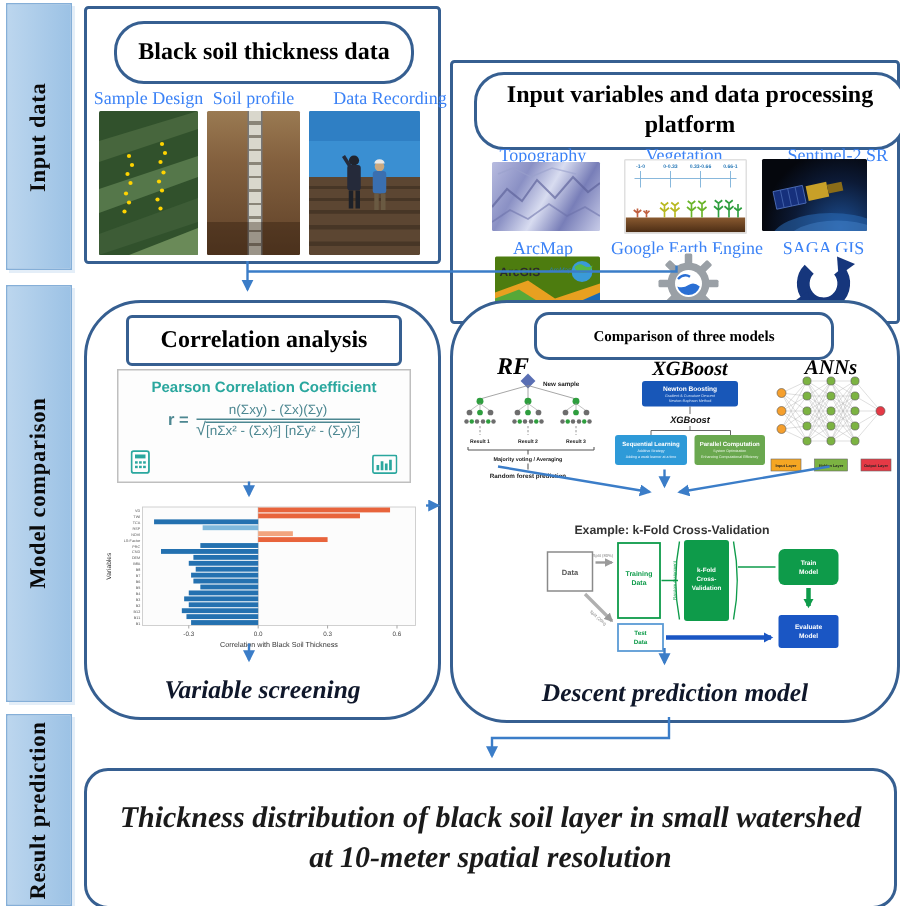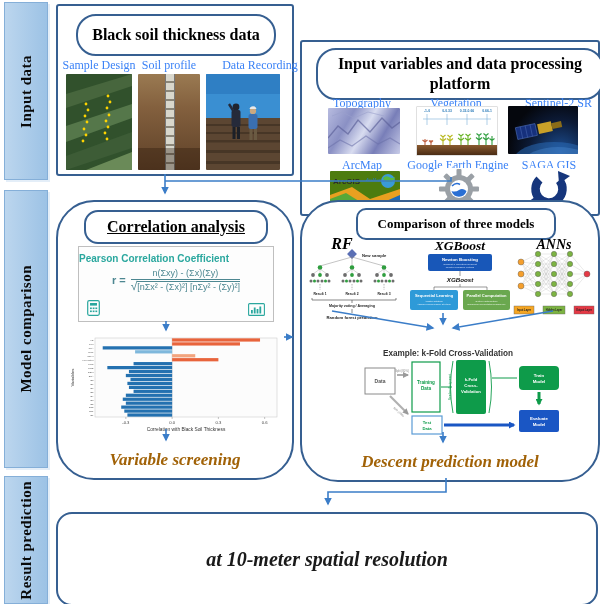--- a/index.html
+++ b/index.html
@@ -15,30 +15,30 @@
   .frame{position:absolute;background:#fff;border:2px solid #365f91;}
   .pill{position:absolute;background:#fff;border:2px solid #365f91;border-radius:20px;
         display:flex;align-items:center;justify-content:center;text-align:center;
         font-family:"Liberation Serif","DejaVu Serif",serif;font-weight:bold;color:#000;}
   .round-container{position:absolute;background:#fff;border:2px solid #365f91;border-radius:38px;}
   .photo-label{position:absolute;font-family:"Liberation Serif","DejaVu Serif",serif;font-size:12px;color:#3b82f6;
                text-align:center;white-space:nowrap;}
   .photo{position:absolute;overflow:hidden;border-radius:1px;}
   
   .pearson-box{position:absolute;background:#fdfdfd;border:1px solid #bfbfbf;}
-  .pearson-head{margin-top:6px;text-align:left;font-size:10px;font-weight:bold;color:#2aa79e;}
+  .pearson-head{margin-top:6px;text-align:center;font-size:10px;font-weight:bold;color:#2aa79e;}
   .formula{display:flex;align-items:center;justify-content:center;margin-top:4px;color:#4d8791;}
   .r-lhs{font-size:11px;font-weight:bold;margin-right:5px;}
   .frac{display:inline-flex;flex-direction:column;align-items:flex-start;}
   .frac .num{font-size:9px;align-self:stretch;text-align:center;border-bottom:1.2px solid #4d8791;padding:0 4px 1px;}
   .frac .den{display:flex;align-items:flex-start;font-size:9px;padding-top:1px;}
   .frac .sqrt{font-size:12px;line-height:10px;margin-right:0px;}
   .frac .den-body{border-top:1px solid #4d8791;}
   .script-caption{position:absolute;width:100%;text-align:center;
-     font-family:"Liberation Serif","DejaVu Serif",serif;font-weight:bold;font-style:italic;font-size:17px;color:#a16207;}
+     font-family:"Liberation Serif","DejaVu Serif",serif;font-weight:bold;font-style:italic;font-size:17px;color:#0f172a;}
   .result-line{width:100%;text-align:center;font-family:"Liberation Serif","DejaVu Serif",serif;
      font-weight:bold;font-style:italic;font-size:20px;color:#1a1a1a;}
   svg{display:block;}
   .noptr{pointer-events:none;}
 </style>
 </head>
 <body>
 
 <div id="page">
 
@@ -239,21 +239,21 @@
     <div class="photo" style="left:226px;top:126px;width:42px;height:42px;background:#fff;">
       <svg width="42" height="42" viewBox="0 0 42 42">
         <circle cx="21" cy="21" r="13.5" fill="none" stroke="#16367c" stroke-width="8.5" stroke-dasharray="62 23" transform="rotate(-40 21 21)"></circle>
         <polygon points="30,3 42,8 31,16" fill="#16367c"></polygon>
         <polygon points="12,39 0,34 11,26" fill="#16367c"></polygon>
       </svg>
     </div>
   </div>
 
   <div class="round-container" style="left:56px;top:200px;width:234px;height:276px;">
-    <div class="pill" style="left:26px;top:8px;width:180px;height:30px;font-size:16px;border-radius:14px;text-decoration:underline;">
+    <div class="pill" style="left:26px;top:8px;width:180px;height:30px;font-size:16px;border-radius:4px;">
       <span>Correlation analysis</span>
     </div>
     <div class="pearson-box" style="left:20px;top:44px;width:194px;height:74px;">
       <div class="pearson-head">Pearson Correlation Coefficient</div>
       <div class="formula">
         <span class="r-lhs">r =</span>
         <span class="frac">
           <span class="num">n(Σxy) - (Σx)(Σy)</span>
           <span class="den">
             <span class="sqrt">√</span>
@@ -335,21 +335,21 @@
         <text x="25.5" y="72.45" font-size="2.5" fill="#555" text-anchor="end">B12</text>
         <rect x="56.30508474576271" y="73.45" width="47.81355932203388" height="3.25" fill="#2471b0"></rect>
         <text x="25.5" y="76.4" font-size="2.5" fill="#555" text-anchor="end">B11</text>
         <rect x="59.389830508474574" y="77.39999999999999" width="44.72881355932202" height="3.25" fill="#2471b0"></rect>
         <text x="25.5" y="80.35" font-size="2.5" fill="#555" text-anchor="end">B1</text>
       </svg>
     <div class="script-caption" style="top:248px;">Variable screening</div>
   </div>
 
   <div class="round-container" style="left:300px;top:200px;width:296px;height:278px;">
-    <div class="pill" style="left:54px;top:6px;width:196px;height:28px;font-size:13px;border-radius:10px;">
+    <div class="pill" style="left:54px;top:6px;width:196px;height:28px;font-size:10px;border-radius:10px;">
       <span>Comparison of three models</span>
     </div>
 
     <svg class="abs" style="left:2px;top:34px;" width="102" height="92" viewBox="0 0 102 92">
       <text x="38" y="13" font-size="16" font-weight="bold" font-style="italic" text-anchor="middle" font-family="Liberation Serif,serif">RF</text>
       <rect x="44.5" y="14.5" width="7" height="7" fill="#5a6fb4" transform="rotate(45 48 18)"></rect>
       <text x="58" y="21" font-size="4.2" fill="#222" font-weight="bold">New sample</text>
       <g id="rf-g">
           <line x1="48" y1="21" x2="16" y2="30" stroke="#888" stroke-width="0.5"></line>
           <circle cx="16" cy="31.5" r="2.3" fill="#2e9e3e"></circle>
@@ -583,20 +583,21 @@
 
       <rect x="217" y="62" width="40" height="22" rx="2" fill="#1a56c4"></rect>
       <text x="237" y="71.5" font-size="4.4" font-weight="bold" fill="#fff" text-anchor="middle">Evaluate</text>
       <text x="237" y="77.5" font-size="4.4" font-weight="bold" fill="#fff" text-anchor="middle">Model</text>
     </svg>
 
     <div class="script-caption" style="top:250px;">Descent prediction model</div>
   </div>
 
   <div class="frame" style="left:56px;top:512px;width:538px;height:90px;border-radius:16px;display:flex;flex-direction:column;justify-content:center;gap:4px;">
+    <div class="result-line">Thickness distribution of black soil layer in small watershed</div>
     <div class="result-line">at 10-meter spatial resolution</div>
   </div>
 
   <svg class="abs noptr" style="left:0;top:0;" width="600" height="604" viewBox="0 0 600 604">
     <defs>
       <marker id="mblue" markerWidth="9" markerHeight="9" refX="6.5" refY="4" orient="auto" markerUnits="userSpaceOnUse">
         <path d="M0,0 L8,4 L0,8 z" fill="#3b7dc8"></path>
       </marker>
     </defs>
     <g stroke="#3b7dc8" stroke-width="1.6" fill="none">

